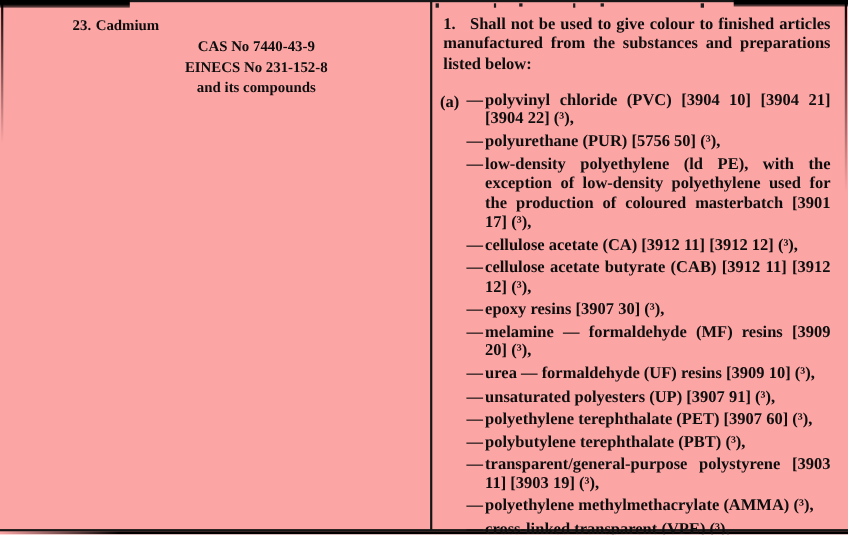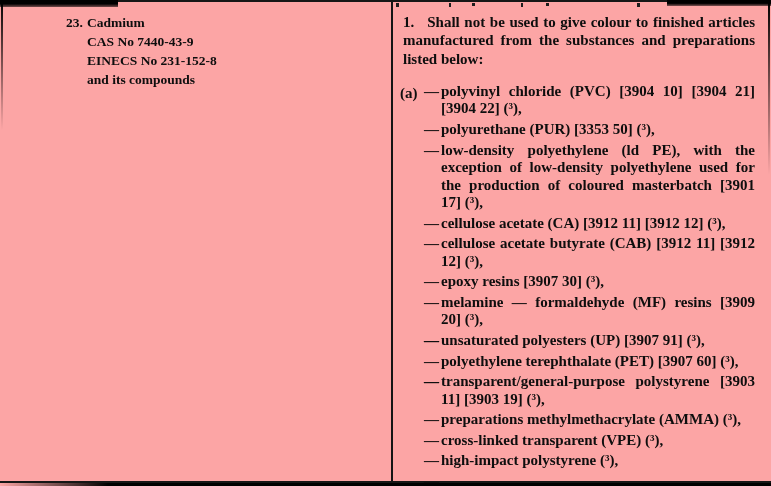--- a/index.html
+++ b/index.html
@@ -40,21 +40,21 @@
     position: absolute;
     left: 2px; top: 0;
     width: 389px;
     box-sizing: border-box;
     padding: 14px 12px 0 64px;
     font-size: 13.5px;
     line-height: 1.4;
   }
   .entry-first-line { white-space: nowrap; }
   .entry-number { display:inline-block; min-width: 21px; }
-  .entry-details { margin-left: 21px; }
+  .entry-details { margin-left: 21px; text-align: center; }
 
   
   .col-right {
     position: absolute;
     left: 393px; top: 0; right: 2px;
     box-sizing: border-box;
     padding: 13px 14px 0 10px;
     font-size: 15px;
     line-height: 1.22;
   }
@@ -108,31 +108,31 @@
 
   <div class="col-right">
     <p class="clause">
       <span class="clause-num">1.</span><span>Shall not be used to give colour to finished articles manufactured from the substances and preparations listed below:</span>
     </p>
 
     <div class="list">
       <span class="list-label">(a)</span>
 
       <div class="item"><span class="dash">—</span><span>polyvinyl chloride (PVC) [3904 10] [3904 21] [3904 22] (³),</span></div>
-      <div class="item"><span class="dash">—</span><span>polyurethane (PUR) [3353 50] (³),</span></div>
+      <div class="item"><span class="dash">—</span><span>polyurethane (PUR) [5756 50] (³),</span></div>
       <div class="item"><span class="dash">—</span><span>low-density polyethylene (ld PE), with the exception of low-density polyethylene used for the production of coloured masterbatch [3901 17] (³),</span></div>
       <div class="item"><span class="dash">—</span><span>cellulose acetate (CA) [3912 11] [3912 12] (³),</span></div>
       <div class="item"><span class="dash">—</span><span>cellulose acetate butyrate (CAB) [3912 11] [3912 12] (³),</span></div>
       <div class="item"><span class="dash">—</span><span>epoxy resins [3907 30] (³),</span></div>
       <div class="item"><span class="dash">—</span><span>melamine — formaldehyde (MF) resins [3909 20] (³),</span></div>
-      <div class="item"><span class="dash">—</span></div>
+      <div class="item"><span class="dash">—</span><span>urea — formaldehyde (UF) resins [3909 10] (³),</span></div>
       <div class="item"><span class="dash">—</span><span>unsaturated polyesters (UP) [3907 91] (³),</span></div>
       <div class="item"><span class="dash">—</span><span>polyethylene terephthalate (PET) [3907 60] (³),</span></div>
-      <div class="item"><span class="dash">—</span></div>
+      <div class="item"><span class="dash">—</span><span>polybutylene terephthalate (PBT) (³),</span></div>
       <div class="item"><span class="dash">—</span><span>transparent/general-purpose polystyrene [3903 11] [3903 19] (³),</span></div>
-      <div class="item"><span class="dash">—</span><span>preparations methylmethacrylate (AMMA) (³),</span></div>
+      <div class="item"><span class="dash">—</span><span>polyethylene methylmethacrylate (AMMA) (³),</span></div>
       <div class="item"><span class="dash">—</span><span>cross-linked transparent (VPE) (³),</span></div>
       <div class="item"><span class="dash">—</span><span>high-impact polystyrene (³),</span></div>
       <div class="item"><span class="dash">—</span></div>
     </div>
   </div>
 
 </div>
 
 </body></html>

